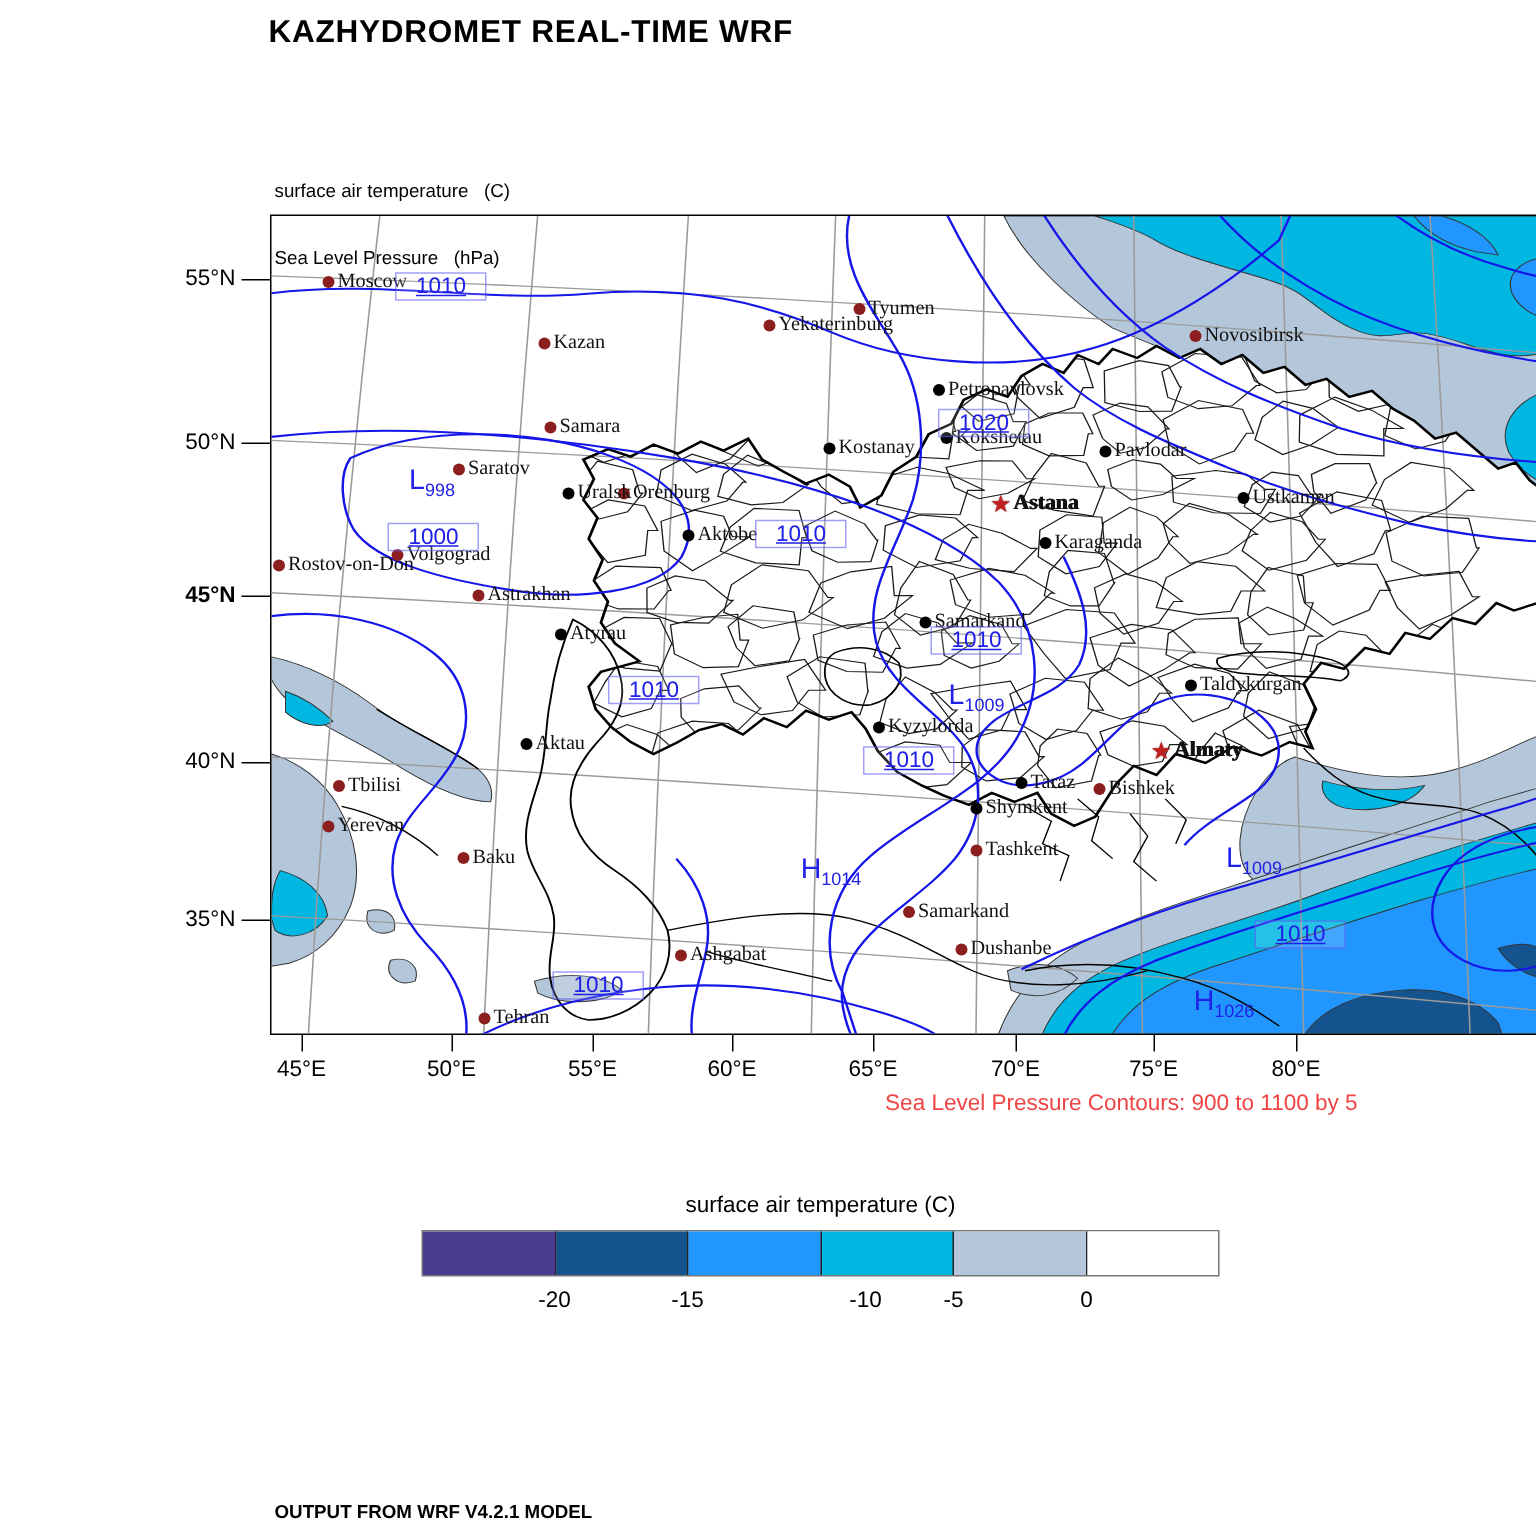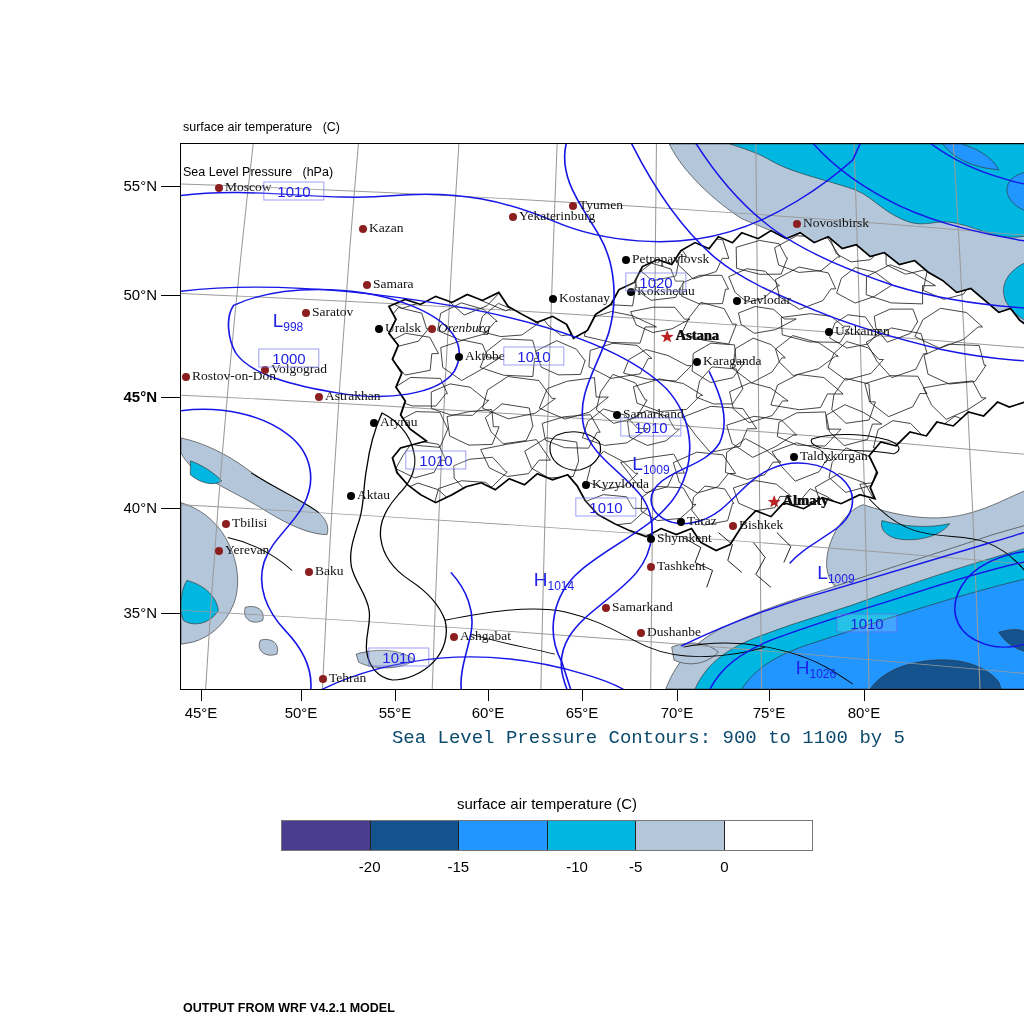--- a/index.html
+++ b/index.html
@@ -13,40 +13,41 @@
   #mapsvg{position:absolute;left:0;top:0;width:100%;height:100%;}
   #overlay{position:absolute;left:0;top:0;width:100%;height:100%;}
   .city{position:absolute;transform:translate(0,-50%);white-space:nowrap;
         font-family:"Liberation Serif",serif;font-size:13.5px;color:#111;}
   .city .dot{display:inline-block;width:8px;height:8px;border-radius:50%;vertical-align:-1px;margin-right:2px;}
   .city .dot.red{background:#8b1e1e;}
   .city .dot.black{background:#000;}
   .city .star{color:#c12020;font-size:16px;vertical-align:-2px;margin-right:1px;text-shadow:0 0 1px #6d0d0d;}
   .city.capital .lbl{font-weight:bold;font-size:14.5px;text-shadow:.7px 0 0 #111;}
   .pbox{position:absolute;transform:translate(-50%,-50%);font-size:15px;color:#2020e8;
-        border:1px solid rgba(80,80,240,.55);padding:0 13px;line-height:17px;background:rgba(255,255,255,.15);}
+        border:1px solid rgba(80,80,240,.55);padding:0 13px;line-height:17px;background:rgba(255,255,255,.15);text-decoration:underline;}
   .hl{position:absolute;transform:translate(-50%,-50%);color:#2020e8;font-size:19px;line-height:18px;white-space:nowrap;}
   .hl sub{font-size:12px;}
   .lat-label{position:absolute;width:62px;text-align:right;font-size:15px;}
   .lon-label{position:absolute;width:56px;text-align:center;font-size:15px;}
   .tick{position:absolute;background:#000;}
-  #caption{right:119px;top:727px;font-size:19px;color:#0c4a6e;font-family:Liberation Mono, monospace;}
+  #caption{right:119px;top:727px;font-size:15px;color:#ef4444;}
   #cbar-title{left:281px;top:795px;width:532px;text-align:center;font-size:15px;}
   #cbar{left:281px;top:820px;width:532px;height:31px;display:flex;border:1px solid #777;box-sizing:border-box;}
   #cbar .seg{flex:1;border-right:1px solid #222;}
   #cbar .seg:last-child{border-right:none;}
   #cbar-ticks{left:281px;top:858px;width:532px;height:20px;}
   #cbar-ticks span{position:absolute;transform:translateX(-50%);font-size:15px;}
   #footer{left:183px;top:968px;font-size:12.5px;font-weight:bold;line-height:16px;white-space:pre;}
 </style>
 </head>
 <body>
 
 <div id="page">
 
+  <div id="title" class="abs">KAZHYDROMET REAL-TIME WRF</div>
 
 
   <div id="fields" class="abs">
     <div>surface air temperature   (C)</div>
     <div>Sea Level Pressure   (hPa)</div>
   </div>
 
   <div id="map" class="abs">
     <svg id="mapsvg" viewBox="0 0 725 547" preserveAspectRatio="none">
       <defs>
@@ -226,21 +227,21 @@
         <path d="M 727,408 C 700,412 678,424 668,444 C 658,464 661,486 680,498 C 698,509 716,505 727,500"></path>
         <path d="M 118,549 C 150,530 185,520 222,516 C 262,512 305,518 345,532 C 363,538 373,543 381,549"></path>
         <path d="M 231,430 C 245,448 252,470 248,492 C 245,510 238,530 240,549"></path>
       </g>
     </svg>
     <div id="overlay">
         <div class="city" style="left: 34px; top: 43px;"><span class="dot red"></span><span class="lbl">Moscow</span></div>
         <div class="city" style="left: 178px; top: 84px;"><span class="dot red"></span><span class="lbl">Kazan</span></div>
         <div class="city" style="left: 182px; top: 140px;"><span class="dot red"></span><span class="lbl">Samara</span></div>
         <div class="city" style="left: 121px; top: 168px;"><span class="dot red"></span><span class="lbl">Saratov</span></div>
-        <div class="city" style="left: 247px; top: 184px; font-style: italic;"><span class="dot red"></span><span class="lbl">Orenburg</span></div>
+        <div class="city" style="left: 231px; top: 184px;"><span class="dot red"></span><span class="lbl">Orenburg</span></div>
         <div class="city" style="left: 1px; top: 232px;"><span class="dot red"></span><span class="lbl">Rostov-on-Don</span></div>
         <div class="city" style="left: 80px; top: 225px;"><span class="dot red"></span><span class="lbl">Volgograd</span></div>
         <div class="city" style="left: 134px; top: 252px;"><span class="dot red"></span><span class="lbl">Astrakhan</span></div>
         <div class="city" style="left: 328px; top: 72px;"><span class="dot red"></span><span class="lbl">Yekaterinburg</span></div>
         <div class="city" style="left: 388px; top: 61px;"><span class="dot red"></span><span class="lbl">Tyumen</span></div>
         <div class="city" style="left: 612px; top: 79px;"><span class="dot red"></span><span class="lbl">Novosibirsk</span></div>
         <div class="city" style="left: 41px; top: 379px;"><span class="dot red"></span><span class="lbl">Tbilisi</span></div>
         <div class="city" style="left: 34px; top: 406px;"><span class="dot red"></span><span class="lbl">Yerevan</span></div>
         <div class="city" style="left: 124px; top: 427px;"><span class="dot red"></span><span class="lbl">Baku</span></div>
         <div class="city" style="left: 269px; top: 492px;"><span class="dot red"></span><span class="lbl">Ashgabat</span></div>

